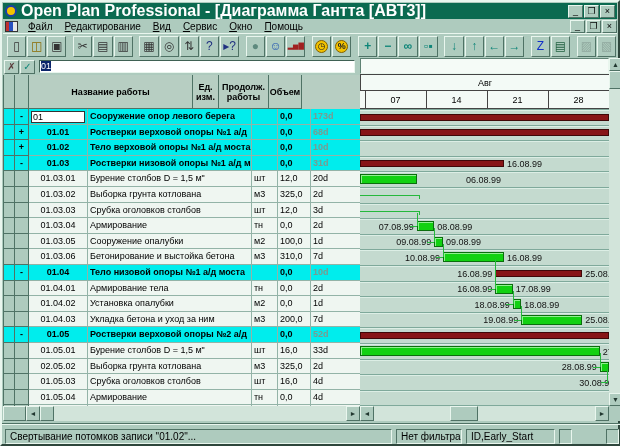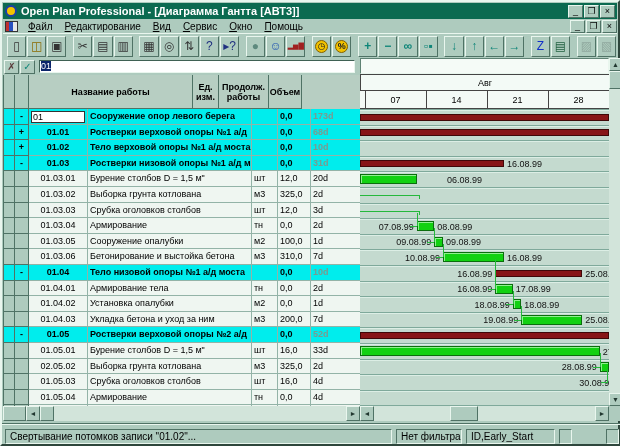--- a/index.html
+++ b/index.html
@@ -12,21 +12,21 @@
   html,body{width:620px;height:446px;overflow:hidden;}
   #win{position:relative;width:620px;height:446px;background:var(--chrome);
        border:2px solid;border-color:var(--chrome-hi) var(--chrome-dk) var(--chrome-dk) var(--chrome-hi);}
   .abs{position:absolute;}
   .raised{background:var(--chrome);border:1px solid;border-color:var(--chrome-hi) var(--chrome-lo) var(--chrome-lo) var(--chrome-hi);}
   .sunken{border:1px solid;border-color:var(--chrome-lo) var(--chrome-hi) var(--chrome-hi) var(--chrome-lo);}
 
   
   #titlebar{left:1px;top:1px;width:614px;height:16px;background:var(--title);display:flex;align-items:center;padding:0 2px;}
   #app-icon{width:12px;height:12px;border-radius:50%;background:#F2C200;border:2px solid #1C3FA8;margin-right:4px;flex:none;}
-  #title-text{color:#fff;font-size:11px;font-weight:bold;white-space:nowrap;overflow:hidden;flex:1;}
+  #title-text{color:#fff;font-size:16px;font-weight:bold;white-space:nowrap;overflow:hidden;flex:1;}
   .winbtn{width:15px;height:13px;font-size:9px;line-height:11px;text-align:center;color:#000;margin-left:1px;flex:none;cursor:default;}
 
   
   #menubar{left:1px;top:17px;width:614px;height:14px;display:flex;align-items:center;}
   #mdi-icon{width:13px;height:11px;margin:0 4px 0 2px;background:linear-gradient(90deg,#C03030 0 30%,#2850C0 30% 65%,#E8E8E8 65%);border:1px solid #333;}
   .menu-item{font-size:10px;padding:1px 6px;color:#000;}
   #menubar .spacer{flex:1;}
 
   
   #toolbar{left:1px;top:31px;width:614px;height:25px;display:flex;align-items:center;padding-left:4px;border-top:1px solid var(--chrome-hi);}
@@ -395,21 +395,21 @@
         <div class="crow" style="top: 234px;"></div>
         <div class="crow" style="top: 249.6px;"></div>
         <div class="crow" style="top: 265.2px;"></div>
         <div class="crow" style="top: 280.8px;"></div>
         <div class="crow" style="top: 296.4px;"></div>
         <div class="bar summary" style="left: 0px; width: 249px; top: 4.5px;"></div>
         <div class="bar summary" style="left: 0px; width: 249px; top: 20.1px;"></div>
         <div class="bar summary" style="left: 0px; width: 143.929px; top: 51.3px;"></div>
         <span class="blabel" style="left: 146.929px; top: 50.3px;">16.08.99</span>
         <div class="bar task" style="left: 0px; width: 56.7857px; top: 65.4px;"></div>
-        <span class="blabel" style="left: 54px; top: 65.9px; padding-left: 33px;">06.08.99</span>
+        <span class="blabel" style="left: 73px; top: 65.9px; padding-left: 33px;">06.08.99</span>
         <div class="bar task" style="left: 56.7857px; width: 17.4286px; top: 112.2px;"></div>
         <span class="blabel" style="left: 77.2143px; top: 112.7px;">08.08.99</span>
         <span class="blabel" style="right: 195.214px; top: 112.7px;">07.08.99</span>
         <div class="bar task" style="left: 74.2143px; width: 8.71429px; top: 127.8px;"></div>
         <span class="blabel" style="left: 85.9286px; top: 128.3px;">09.08.99</span>
         <span class="blabel" style="right: 177.786px; top: 128.3px;">09.08.99</span>
         <div class="bar task" style="left: 82.9286px; width: 61px; top: 143.4px;"></div>
         <span class="blabel" style="left: 146.929px; top: 143.9px;">16.08.99</span>
         <span class="blabel" style="right: 169.071px; top: 143.9px;">10.08.99</span>
         <div class="bar summary" style="left: 135.214px; width: 87.1429px; top: 160.5px;"></div>

